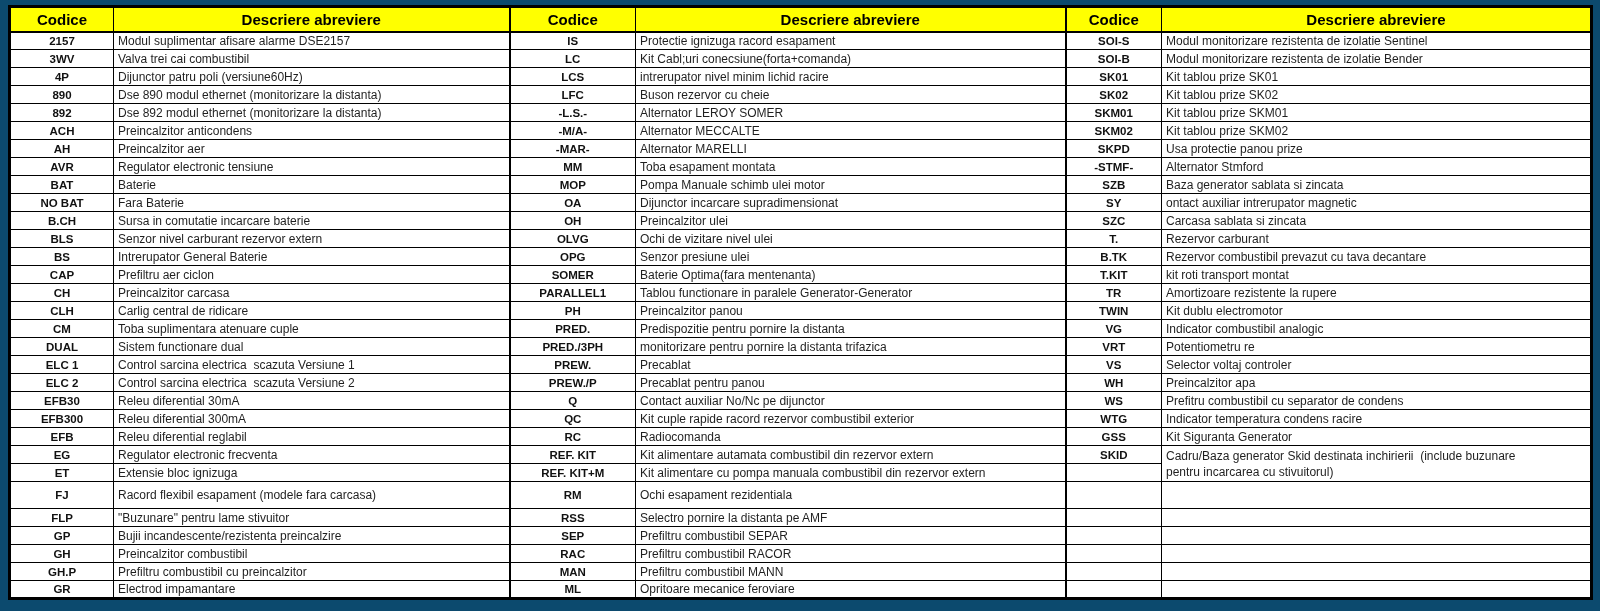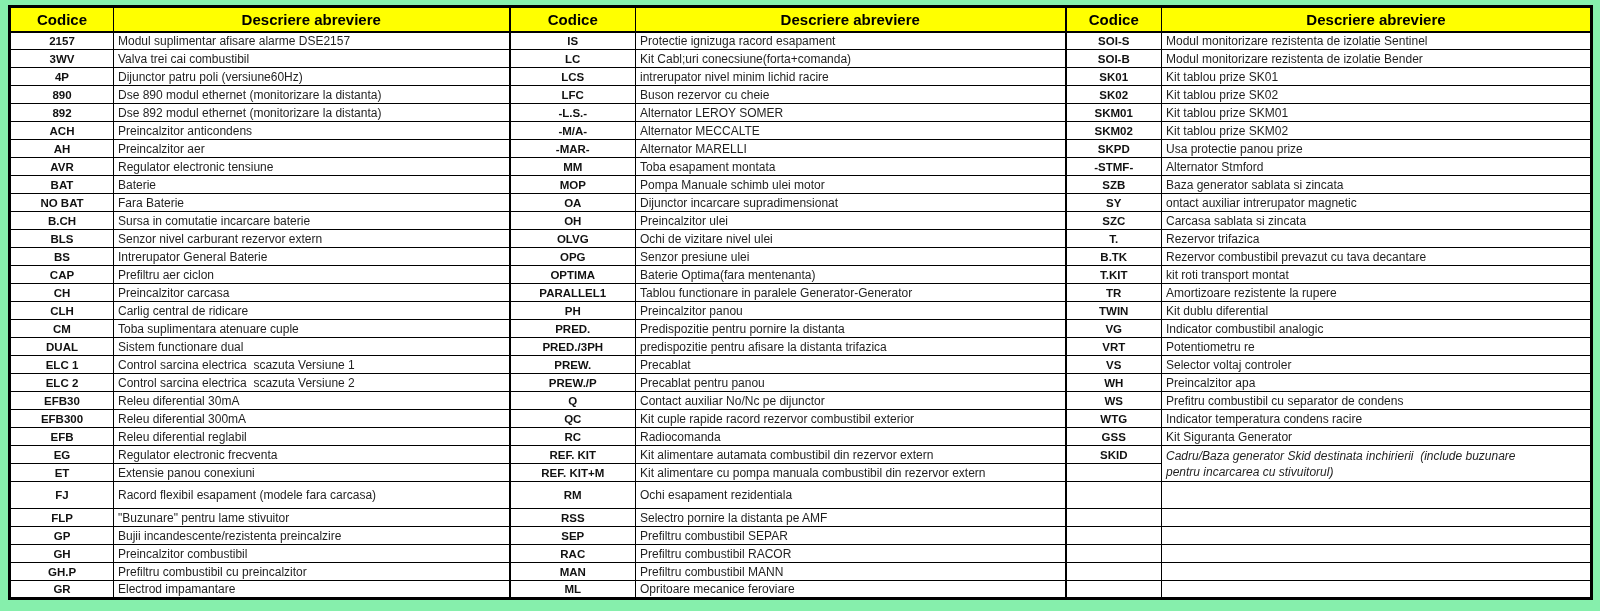--- a/index.html
+++ b/index.html
@@ -5,21 +5,21 @@
   html, body {
     margin: 0;
     background: #efefef;
     font-family: "Liberation Sans", "DejaVu Sans", sans-serif;
   }
   .page {
     width: 1600px;
     height: 611px;
     box-sizing: border-box;
     padding: 5px 7px 8px 8px;
-    background: #86efac;
+    background: #0c4a6e;
   }
   table.abbr {
     border-collapse: collapse;
     table-layout: fixed;
     width: 1585px;
     border: 3px solid #000;
     background: #ffffff;
   }
   th, td {
     box-sizing: border-box;
@@ -49,21 +49,21 @@
     font-size: 12px;
     color: #1f1f1f;
     text-align: left;
     padding-left: 4px;
     white-space: pre;
   }
   
   .sec-start { border-left: 2px solid #000 !important; }
   
   tbody tr.tall td.desc.s2 { vertical-align: bottom; padding-bottom: 3px; }
-  td.desc div { line-height: 16px; font-style: italic; }
+  td.desc div { line-height: 16px; }
 </style>
 </head>
 <body>
 
 <div class="page">
   <table class="abbr">
     <colgroup>
       <col style="width:104px">
         <col style="width:396px">
       <col style="width:126px">
@@ -169,67 +169,67 @@
           <td class="desc s1">Preincalzitor ulei</td>
           <td class="code sec-start">SZC</td>
           <td class="desc s2">Carcasa sablata si zincata</td>
         </tr>
         <tr>
           <td class="code">BLS</td>
           <td class="desc s0">Senzor nivel carburant rezervor extern</td>
           <td class="code sec-start">OLVG</td>
           <td class="desc s1">Ochi de vizitare nivel ulei</td>
           <td class="code sec-start">T.</td>
-          <td class="desc s2">Rezervor trifazica</td>
+          <td class="desc s2">Rezervor carburant</td>
         </tr>
         <tr>
           <td class="code">BS</td>
           <td class="desc s0">Intrerupator General Baterie</td>
           <td class="code sec-start">OPG</td>
           <td class="desc s1">Senzor presiune ulei</td>
           <td class="code sec-start">B.TK</td>
           <td class="desc s2">Rezervor combustibil prevazut cu tava decantare</td>
         </tr>
         <tr>
           <td class="code">CAP</td>
           <td class="desc s0">Prefiltru aer ciclon</td>
-          <td class="code sec-start">OPTIMA</td>
+          <td class="code sec-start">SOMER</td>
           <td class="desc s1">Baterie Optima(fara mentenanta)</td>
           <td class="code sec-start">T.KIT</td>
           <td class="desc s2">kit roti transport montat</td>
         </tr>
         <tr>
           <td class="code">CH</td>
           <td class="desc s0">Preincalzitor carcasa</td>
           <td class="code sec-start">PARALLEL1</td>
           <td class="desc s1">Tablou functionare in paralele Generator-Generator</td>
           <td class="code sec-start">TR</td>
           <td class="desc s2">Amortizoare rezistente la rupere</td>
         </tr>
         <tr>
           <td class="code">CLH</td>
           <td class="desc s0">Carlig central de ridicare</td>
           <td class="code sec-start">PH</td>
           <td class="desc s1">Preincalzitor panou</td>
           <td class="code sec-start">TWIN</td>
-          <td class="desc s2">Kit dublu diferential</td>
+          <td class="desc s2">Kit dublu electromotor</td>
         </tr>
         <tr>
           <td class="code">CM</td>
           <td class="desc s0">Toba suplimentara atenuare cuple</td>
           <td class="code sec-start">PRED.</td>
           <td class="desc s1">Predispozitie pentru pornire la distanta</td>
           <td class="code sec-start">VG</td>
           <td class="desc s2">Indicator combustibil analogic</td>
         </tr>
         <tr>
           <td class="code">DUAL</td>
           <td class="desc s0">Sistem functionare dual</td>
           <td class="code sec-start">PRED./3PH</td>
-          <td class="desc s1">predispozitie pentru afisare la distanta trifazica</td>
+          <td class="desc s1">monitorizare pentru pornire la distanta trifazica</td>
           <td class="code sec-start">VRT</td>
           <td class="desc s2">Potentiometru re</td>
         </tr>
         <tr>
           <td class="code">ELC 1</td>
           <td class="desc s0">Control sarcina electrica  scazuta Versiune 1</td>
           <td class="code sec-start">PREW.</td>
           <td class="desc s1">Precablat</td>
           <td class="code sec-start">VS</td>
           <td class="desc s2">Selector voltaj controler</td>
@@ -269,21 +269,21 @@
         <tr>
           <td class="code">EG</td>
           <td class="desc s0">Regulator electronic frecventa</td>
           <td class="code sec-start">REF. KIT</td>
           <td class="desc s1">Kit alimentare autamata combustibil din rezervor extern</td>
           <td class="code sec-start">SKID</td>
           <td class="desc s2" rowspan="2"><div>Cadru/Baza generator Skid destinata inchirierii  (include buzunare</div><div>pentru incarcarea cu stivuitorul)</div></td>
         </tr>
         <tr>
           <td class="code">ET</td>
-          <td class="desc s0">Extensie panou conexiuni</td>
+          <td class="desc s0">Extensie bloc ignizuga</td>
           <td class="code sec-start">REF. KIT+M</td>
           <td class="desc s1">Kit alimentare cu pompa manuala combustibil din rezervor extern</td>
           <td class="code sec-start"></td>
         </tr>
         <tr class="tall">
           <td class="code">FJ</td>
           <td class="desc s0">Racord flexibil esapament (modele fara carcasa)</td>
           <td class="code sec-start">RM</td>
           <td class="desc s1">Ochi esapament rezidentiala</td>
           <td class="code sec-start"></td>

